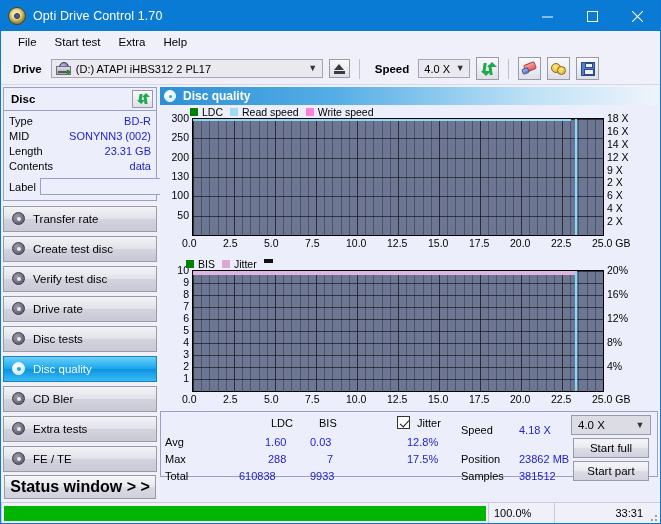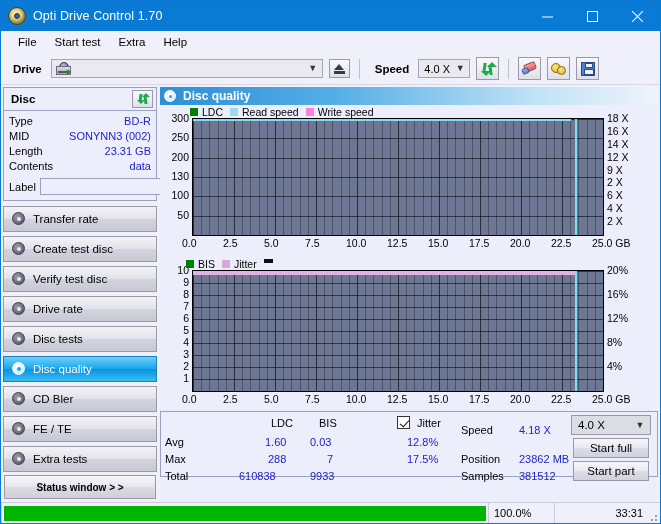--- a/index.html
+++ b/index.html
@@ -135,21 +135,21 @@
     background:radial-gradient(circle at 38% 33%,#9a9aa8,#6e6e80 60%,#4c4c5c);
     border:1px solid #3a3a48;box-sizing:border-box;
   }
   .navbtn.active .nico .ring{background:radial-gradient(circle at 38% 33%,#ffffff,#dff2fd 60%,#a9ddf7);border-color:#fff;}
   .nico .hole2{position:absolute;left:5.5px;top:4.5px;width:4px;height:4px;border-radius:50%;background:#e9e9f1;}
   .navbtn.active .nico .hole2{background:#19a8ee;}
   .spacer{flex:1;}
   .statusbtn{
     height:26px;margin:3px 1px 3px 1px;border:1px solid #9a9aa6;box-sizing:border-box;
     background:linear-gradient(#f6f6fa 0%,#e7e7ee 48%,#dadae4 52%,#d0d0dc 100%);
-    display:flex;align-items:center;justify-content:center;font-size:10px;font-weight:bold;
+    display:flex;align-items:center;justify-content:center;font-size:16px;font-weight:bold;
   }
   
   .main{flex:1;display:flex;flex-direction:column;padding:2px 2px 0 1px;box-sizing:border-box;overflow:hidden;}
   .main-head{
     height:18px;flex:0 0 18px;display:flex;align-items:center;gap:6px;padding-left:4px;
     background:linear-gradient(90deg,#2e8fd6 0%,#54aee6 35%,#bfe2f6 75%,#eff4fb 100%);
   }
   .main-head .hico{width:13px;height:12px;position:relative;}
   .main-head .hico .ring{position:absolute;left:0;top:0;width:12px;height:12px;border-radius:50%;background:radial-gradient(circle at 38% 33%,#fff,#dff2fd 60%,#bfe3f7);border:1px solid #fff;box-sizing:border-box;}
   .main-head .hico .hole2{position:absolute;left:4.5px;top:4.5px;width:3.5px;height:3.5px;border-radius:50%;background:#3e9ad9;}
@@ -244,20 +244,21 @@
 
   <div class="toolbar">
     <div class="tb-label">Drive</div>
     <div class="combo drive-combo">
       <div class="drive-ico">
         <div class="cd"></div>
           <div class="body"></div>
           <div class="slot"></div>
           <div class="dot"></div>
       </div>
+      <div class="cval">(D:)   ATAPI iHBS312  2 PL17</div>
       <div class="carrow">▼</div>
     </div>
     <div class="tbtn eject">
       <div class="eject-glyph">
           <div class="tri"></div>
           <div class="bar"></div>
         </div>
     </div>
     <div class="sep"></div>
     <div class="tb-label">Speed</div>
@@ -385,28 +386,28 @@
               <span class="ring"></span>
               <span class="hole2"></span>
             </span>
           <span>CD Bler</span>
         </div>
         <div class="navbtn">
           <span class="nico">
               <span class="ring"></span>
               <span class="hole2"></span>
             </span>
-          <span>FE / TE</span>
+          <span>Extra tests</span>
         </div>
         <div class="navbtn">
           <span class="nico">
               <span class="ring"></span>
               <span class="hole2"></span>
             </span>
-          <span>Extra tests</span>
+          <span>FE / TE</span>
         </div>
       </div>
 
       <div class="spacer"></div>
       <div class="statusbtn">Status window &gt; &gt;</div>
     </div>
 
     <div class="main">
       <div class="main-head">
         <span class="hico">

